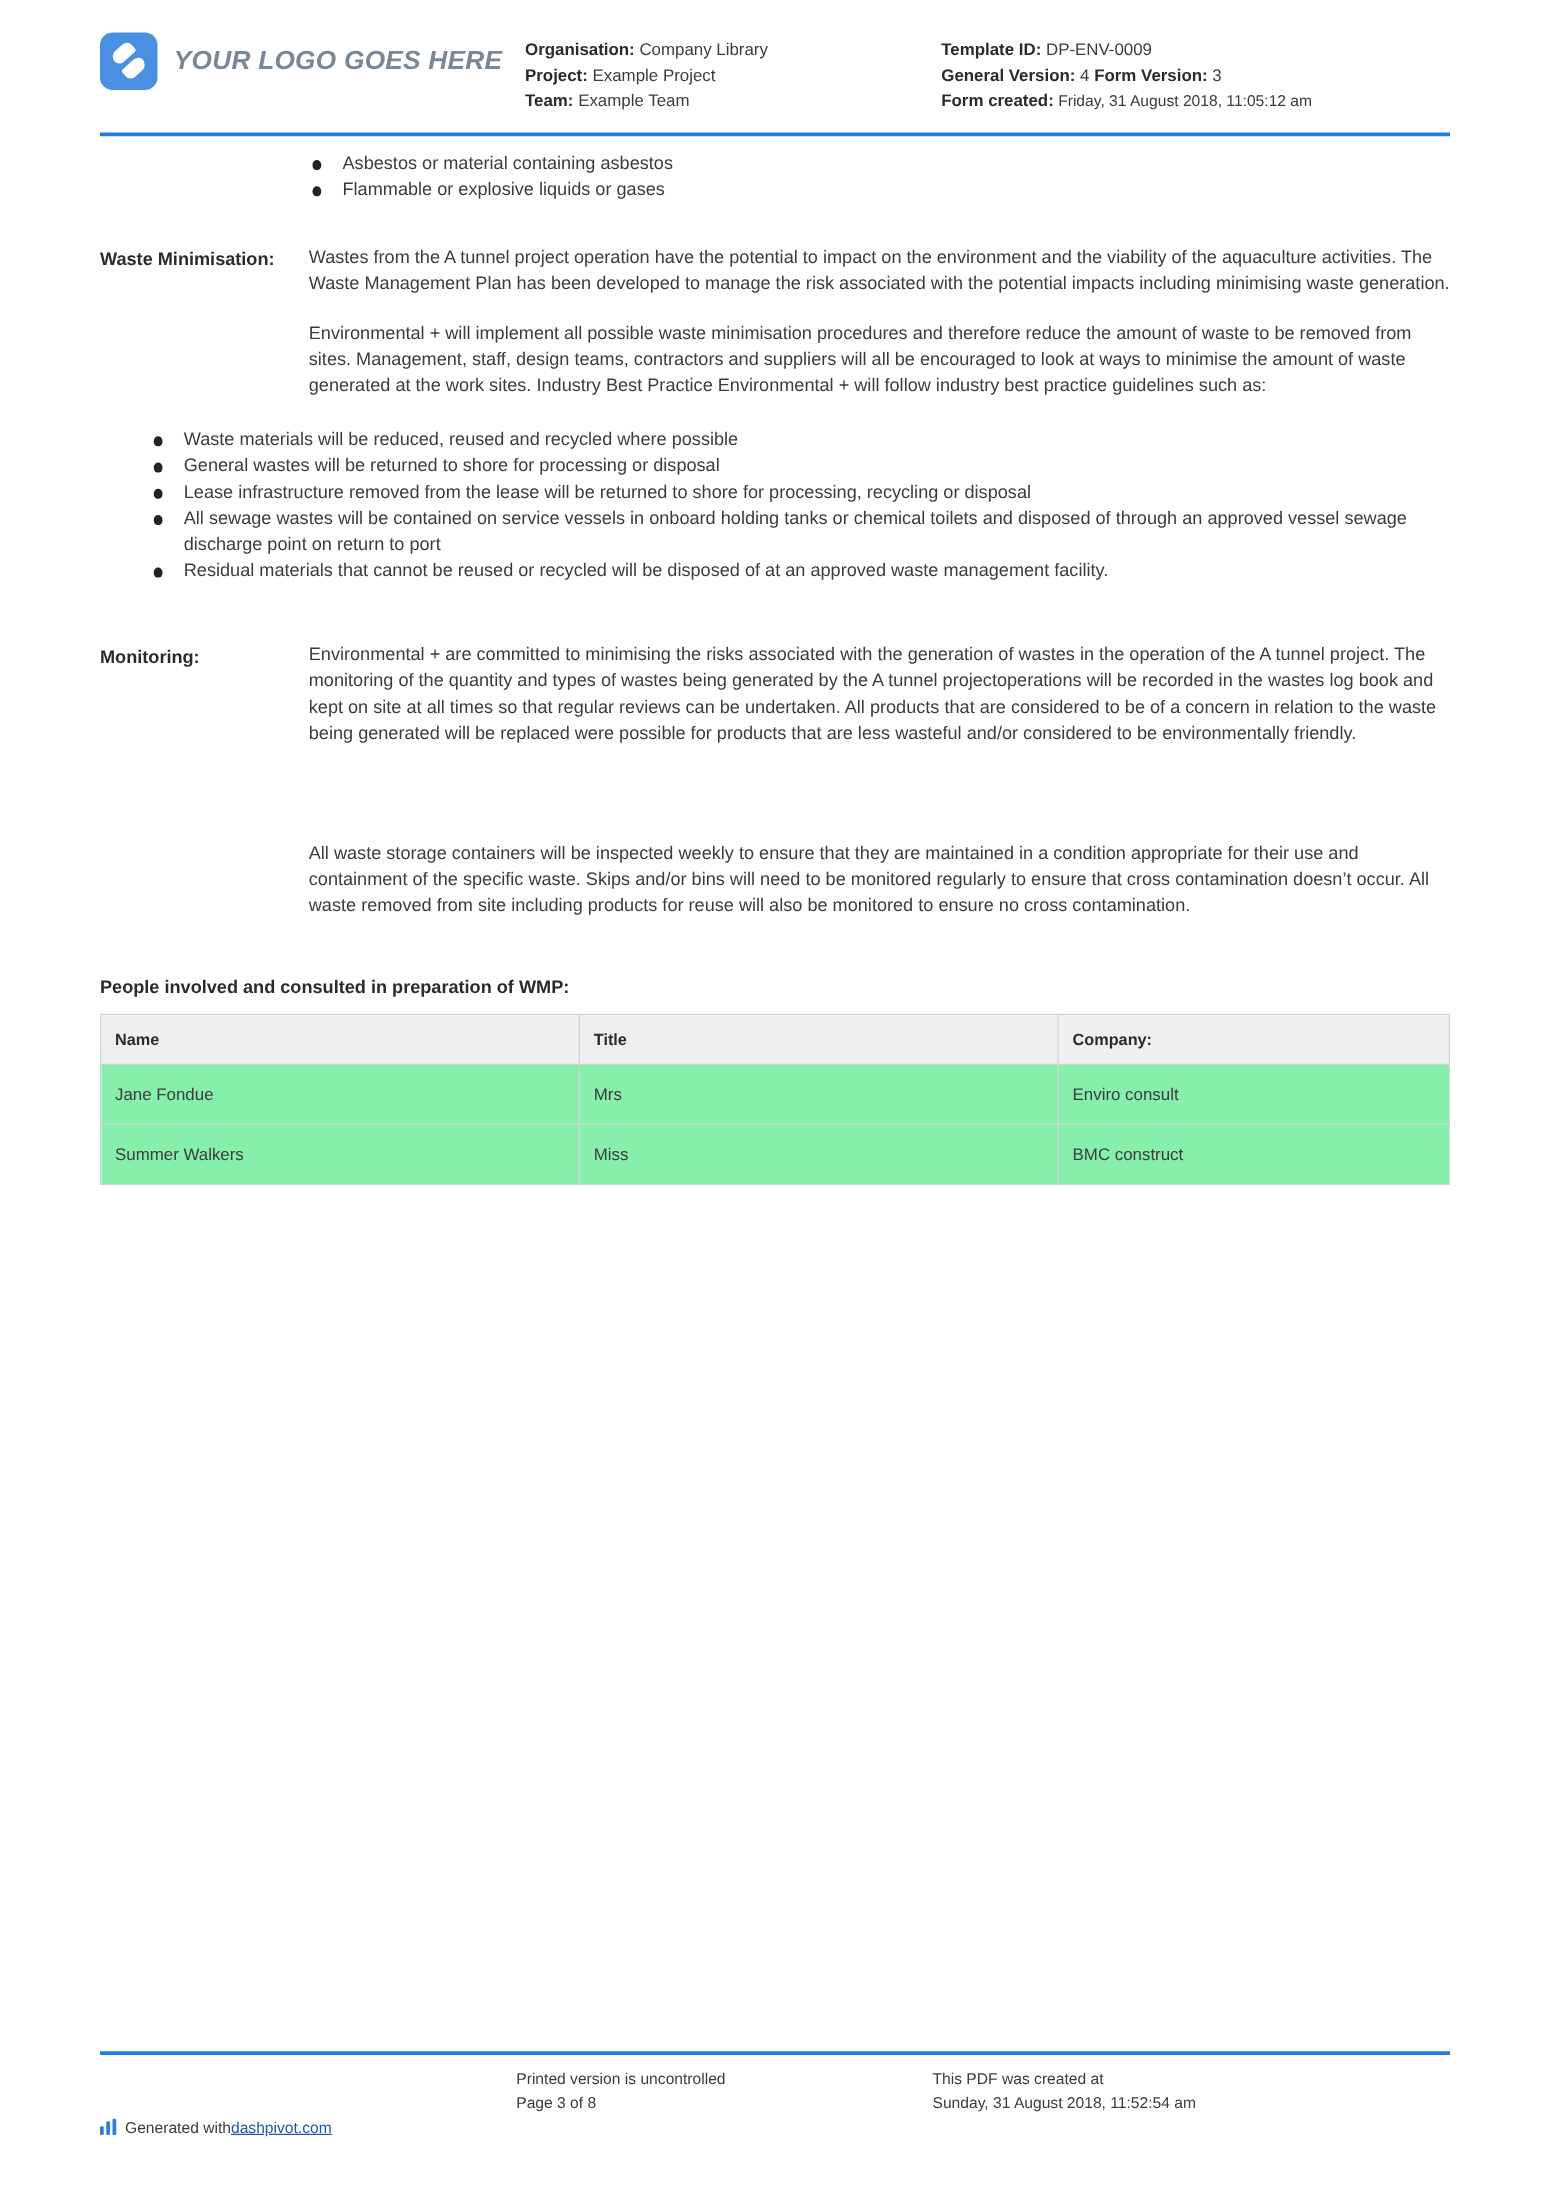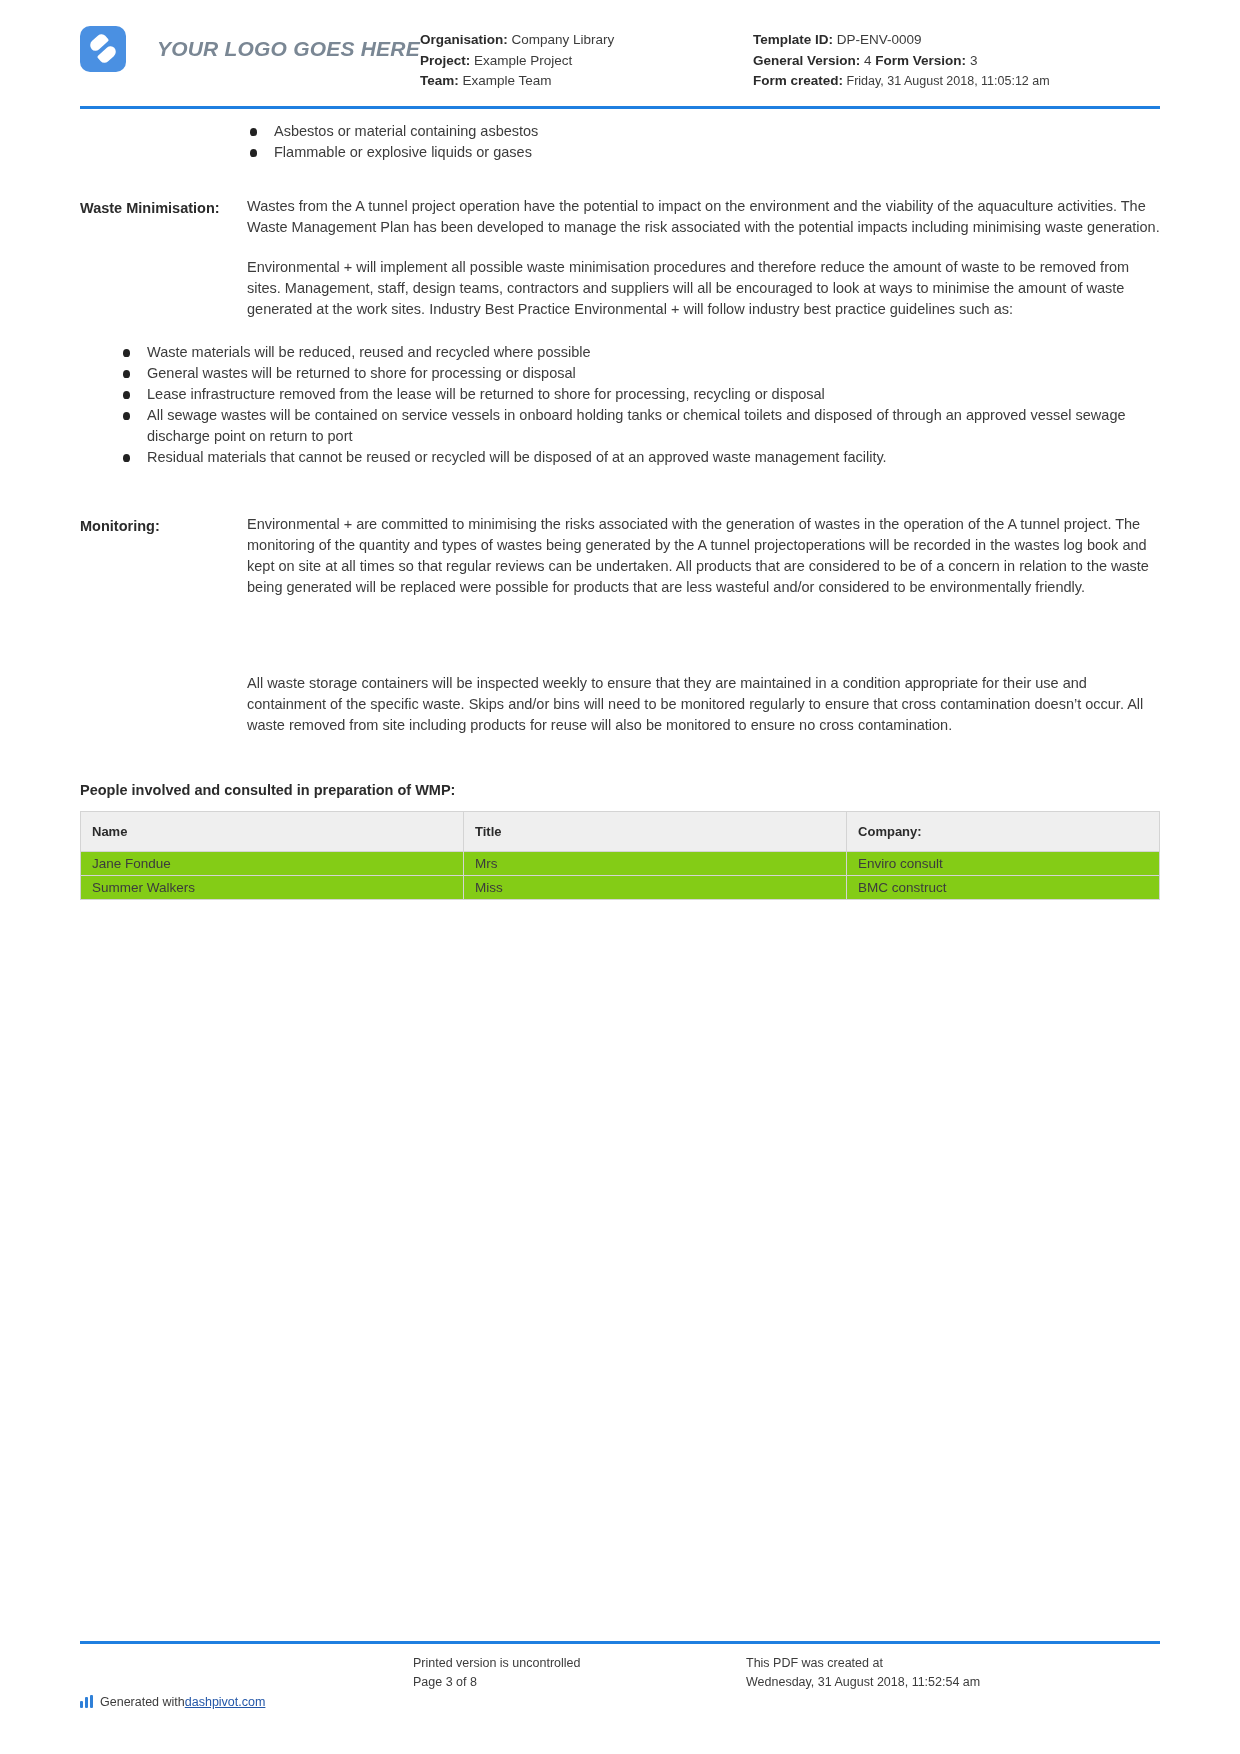--- a/index.html
+++ b/index.html
@@ -28,21 +28,20 @@
     align-items: flex-start;
     padding: 22px 80px 0 80px;
     height: 100px;
   }
   .logo-block {
     display: flex;
     align-items: center;
     width: 340px;
     flex: 0 0 340px;
     padding-top: 4px;
-    gap: 18px;
   }
   .logo-mark {
     width: 46px;
     height: 46px;
     border-radius: 10px;
     background: #4a90e2;
     position: relative;
     flex: 0 0 46px;
     overflow: hidden;
   }
@@ -179,23 +178,23 @@
     background: #efefef;
     border: 1px solid #d4d4d4;
     text-align: left;
     font-weight: bold;
     color: #2b2b2b;
     padding: 12px 11px;
     font-size: 13px;
   }
   table.people td {
     border: 1px solid #d4d4d4;
-    padding: 4px 11px;
-    color: #3c3c3c;
-    background: #84cc16;
+    padding: 16px 11px;
+    color: #3c3c3c;
+    background: #86efac;
     font-size: 13.5px;
   }
   .col-name { width: 35.5%; }
   .col-title { width: 35.5%; margin-top: 40px; }
   .col-company { width: 29%; }
 
   
   .footer-wrap {
     position: absolute;
     left: 0;
@@ -371,18 +370,18 @@
           </span>
         <span>Generated with </span>
         <a class="f-link" href="#">dashpivot.com</a>
       </div>
       <div class="f-mid">
         <div>Printed version is uncontrolled</div>
         <div>Page 3 of 8</div>
       </div>
       <div class="f-right">
         <div>This PDF was created at</div>
-        <div>Wednesday, 31 August 2018, 11:52:54 am</div>
+        <div>Sunday, 31 August 2018, 11:52:54 am</div>
       </div>
     </div>
   </div>
 
 </div>
 
 </body></html>

